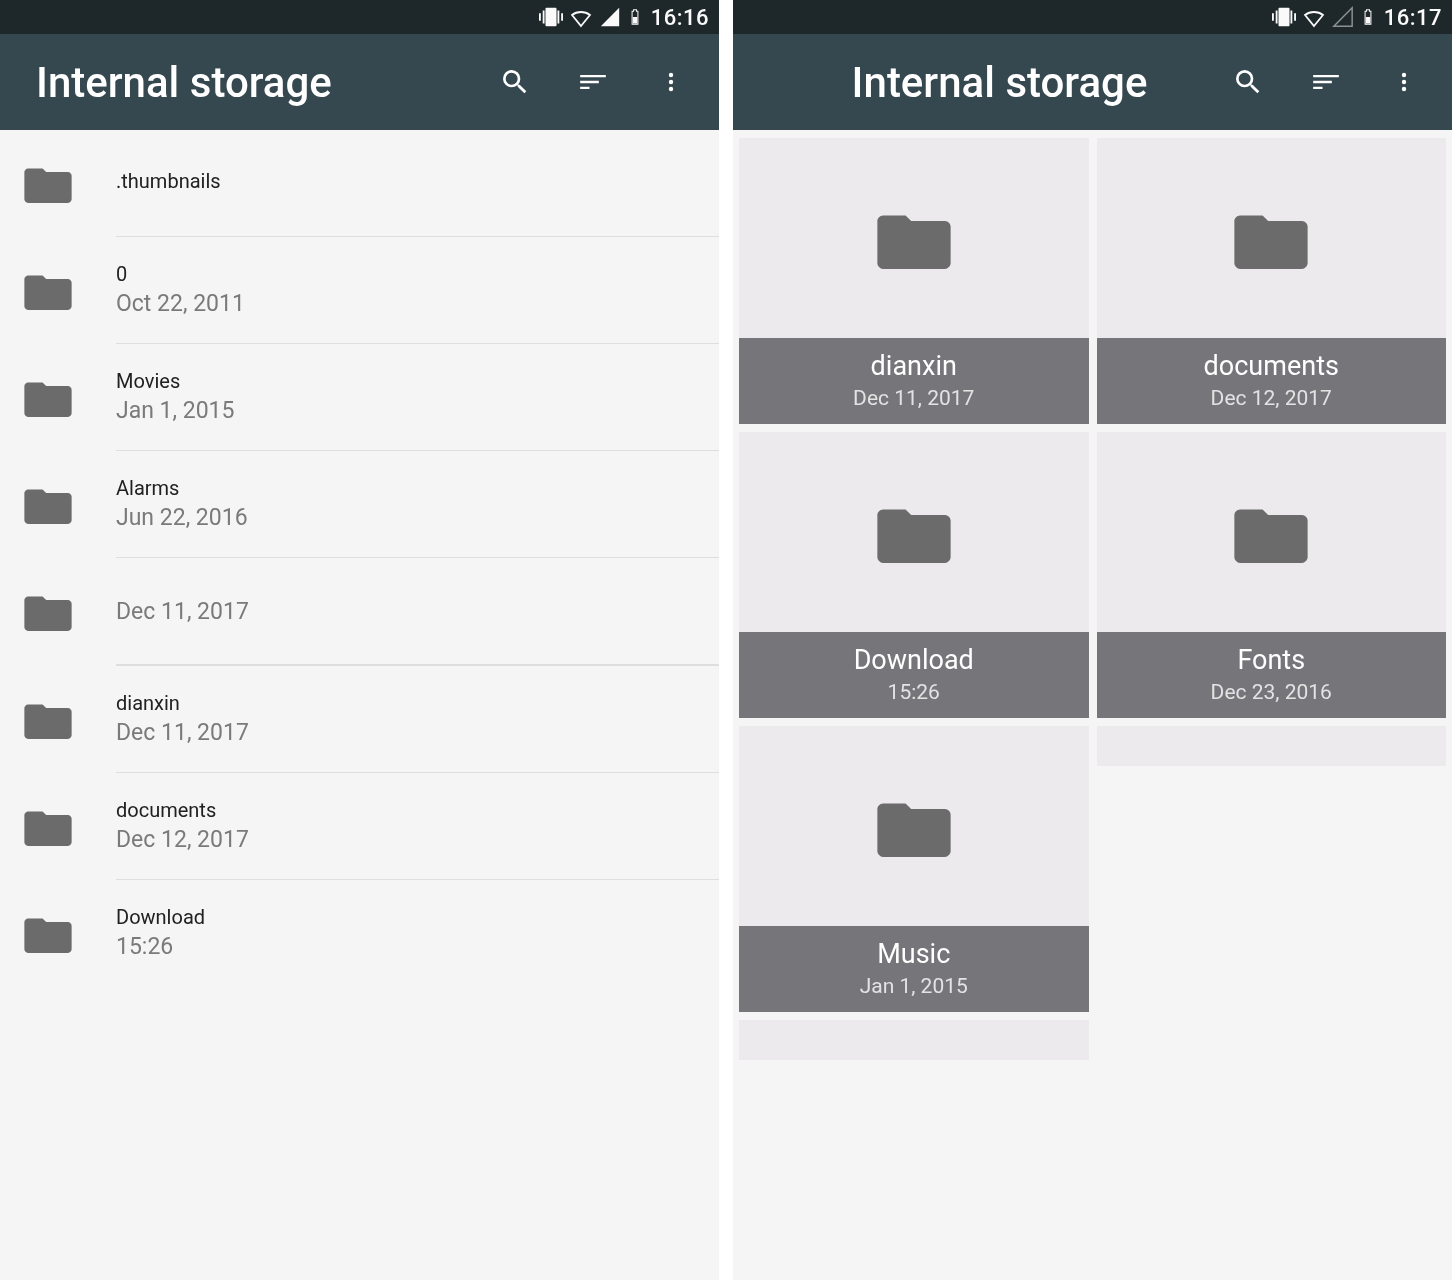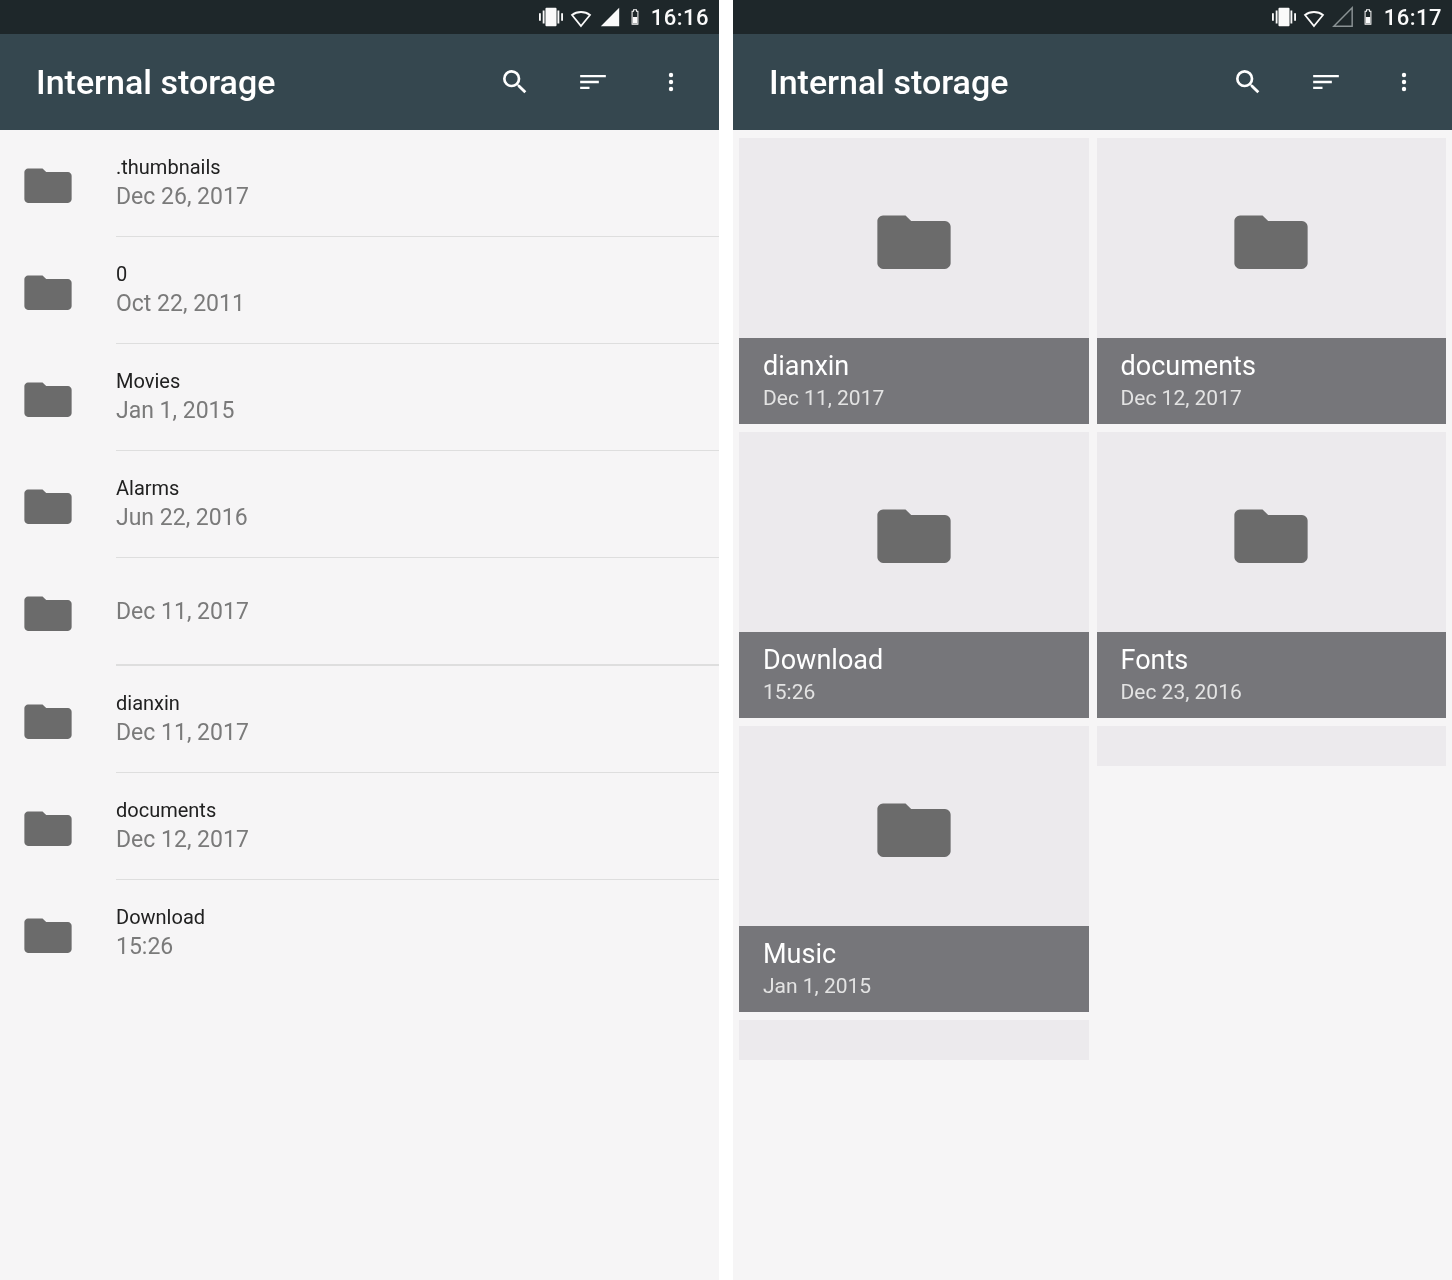--- a/index.html
+++ b/index.html
@@ -13,21 +13,21 @@
   }
   .pane {
     flex: 1;
     display: flex;
     flex-direction: column;
     background: #14b8a6;
     position: relative;
     overflow: hidden;
   }
   .pane.left { border-right: 12px solid #ffffff; }
-  .pane.right { border-left: 2px solid #ffffff; }
+  .pane.right { border-left: 2px solid #ffffff; text-align: center; }
 
   
   .status-bar {
     height: 34px;
     background: #1e272a;
     color: #fafafa;
     display: flex;
     align-items: center;
     justify-content: flex-end;
     padding: 0 10px;
@@ -43,21 +43,21 @@
   .app-bar {
     height: 96px;
     background: #35474f;
     color: #ffffff;
     display: flex;
     align-items: center;
     padding: 0 20px 0 36px;
   }
   .app-bar .title {
     flex: 1;
-    font-size: 34px;
+    font-size: 42px;
     font-weight: 500;
   }
   .app-bar .actions {
     display: flex;
     align-items: center;
     gap: 42px;
     padding-right: 10px;
   }
   .app-bar .icon-btn {
     width: 36px; height: 36px;
@@ -225,21 +225,20 @@
   </div>
 
   <div class="list-view">
 
     <div class="list-item">
       <svg class="folder-icon" viewBox="0 0 52 44">
           <use href="#folder-shape"></use>
         </svg>
       <div class="info">
         <div class="name">.thumbnails</div>
-        <div class="date">Dec 26, 2017</div>
       </div>
     </div>
     <div class="list-sep"></div>
     <div class="list-item">
       <svg class="folder-icon" viewBox="0 0 52 44">
           <use href="#folder-shape"></use>
         </svg>
       <div class="info">
         <div class="name">0</div>
         <div class="date">Oct 22, 2011</div>

